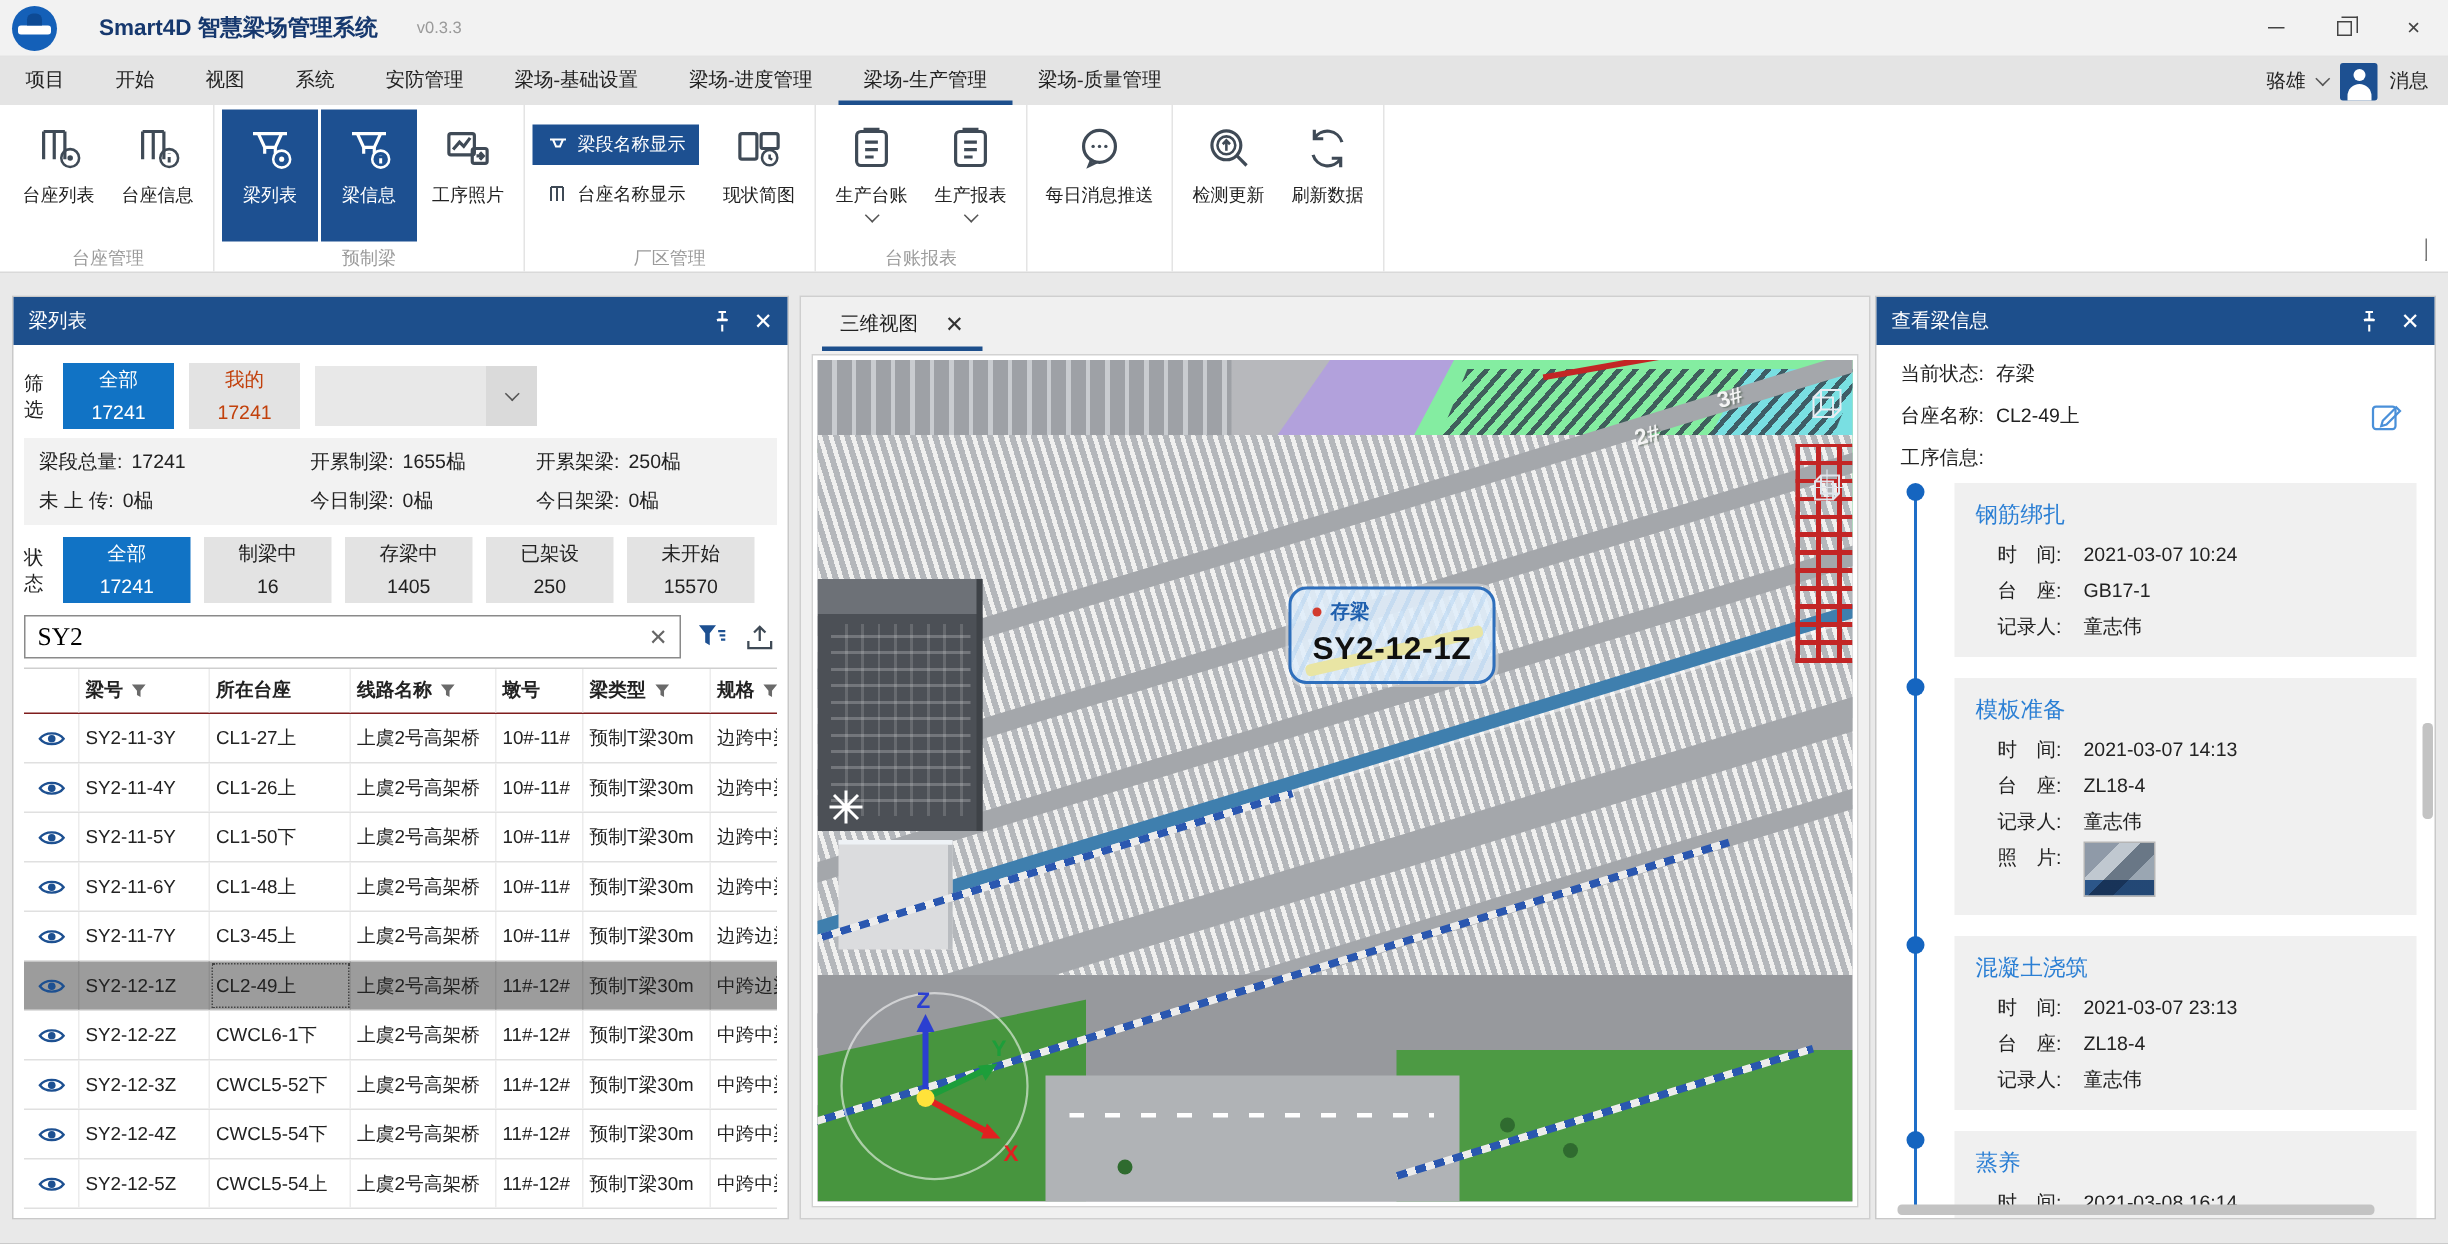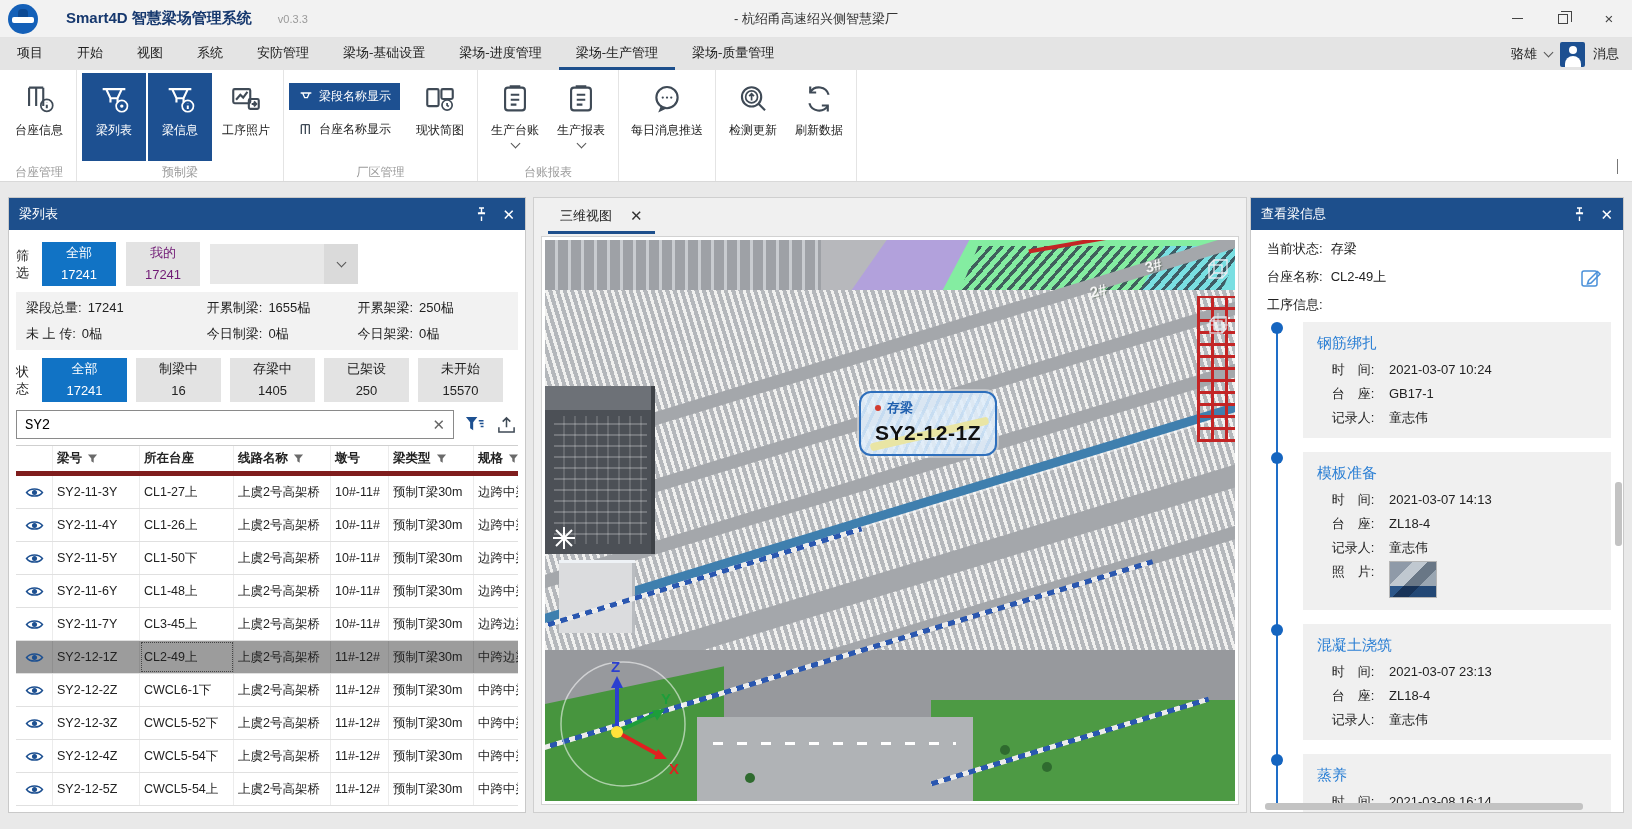--- a/index.html
+++ b/index.html
@@ -59,44 +59,44 @@
   .phead { height:32px; background:#1d4f8c; color:#fff; display:flex; align-items:center; padding:0 10px; font-size:13px; }
   .phead .sp { margin-left:auto; display:flex; align-items:center; gap:14px; }
   .pin-icon svg { width:13px; height:15px; display:block; }
   .x-white { color:#fff; font-size:15px; font-weight:bold; line-height:1; }
 
   
   .left-panel { left:8px; top:14px; width:518px; bottom:16px; }
   .lp-body { padding:6px 7px 0; height:calc(100% - 32px); overflow:hidden; }
   .row-label { width:20px; font-size:13px; line-height:17px; word-break:break-all; color:#222; margin-right:6px; }
   .filter-row, .status-row { display:flex; align-items:center; margin:6px 0; }
-  .cbtn { width:74px; height:44px; background:#e3e3e3; margin-right:10px; text-align:center; font-size:13px; color:#701a75; }
+  .cbtn { width:74px; height:44px; background:#e3e3e3; margin-right:10px; text-align:center; font-size:13px; color:#c2410c; }
   .cbtn .l1 { line-height:22px; }
   .cbtn .l2 { line-height:21px; }
   .cbtn.sel { background:#1173c5; color:#fff; }
   .sbtn { width:85px; height:44px; background:#e3e3e3; margin-right:9px; text-align:center; font-size:13px; }
   .sbtn .l1 { line-height:22px; }
   .sbtn .l2 { line-height:21px; }
   .sbtn.sel { background:#1173c5; color:#fff; }
   .combo { width:148px; height:40px; background:#e8e8e8; display:flex; }
   .combo .cbox { flex:1; }
   .combo .carr { width:34px; background:#dadada; display:flex; align-items:center; justify-content:center; }
   .stats { background:#f2f2f2; padding:7px 10px; display:grid; grid-template-columns:1.2fr 1fr 1fr; row-gap:8px; font-size:13px; margin:4px 0 8px; }
   .stat { white-space:nowrap; }
   .stat .sv { margin-left:6px; }
   .search-row { display:flex; align-items:center; margin:8px 0 6px; gap:8px; }
   .search-box { flex:1; height:29px; border:1px solid #8a8a8a; display:flex; align-items:center; padding:0 8px; background:#fff; }
-  .search-box input { border:none; outline:none; flex:1; font-size:14px; font-family:Liberation Mono, monospace; background:transparent; }
+  .search-box input { border:none; outline:none; flex:1; font-size:17px; font-family:Liberation Serif, serif; background:transparent; }
   .search-clear { color:#666; font-size:15px; }
   .icon-btn { width:24px; height:24px; display:flex; align-items:center; justify-content:center; }
   .icon-btn svg { width:19px; height:19px; }
 
   .tbl { border-top:1px solid #cfcfcf; height:363px; overflow:hidden; font-size:12.5px; }
   .trow, .thead-row { display:grid; grid-template-columns:37px 87px 94px 97px 58px 85px 1fr; align-items:center; border-bottom:1px solid #e0e0e0; height:33px; }
-  .thead-row { font-weight:bold; height:30px; border-bottom:5px solid #7f1d1d; }
+  .thead-row { font-weight:bold; height:30px; border-bottom:1px solid #7f1d1d; }
   .th, .td { padding:0 4px; display:flex; align-items:center; gap:5px; overflow:hidden; white-space:nowrap; height:100%; border-right:1px solid #ececec; }
   .th:last-child,.td:last-child { border-right:none; }
   .td.eye, .th.eye { justify-content:center; }
   .td.eye svg { width:19px; height:13px; }
   .trow.selrow { background:#9c9c9c; }
   .trow.selrow .td { border-right-color:#8f8f8f; }
   .td.focus { outline:1px dotted #444; outline-offset:-2px; }
   .funnel svg { width:11px; height:11px; display:block; }
 
   
@@ -176,21 +176,20 @@
 </style>
 </head>
 <body>
 
 <div class="app">
 
   <div class="titlebar">
     <div class="logo"></div>
     <span class="appname">Smart4D 智慧梁场管理系统</span>
     <span class="appver">v0.3.3</span>
-    <div class="doctitle">- 杭绍甬高速绍兴侧智慧梁厂</div>
     <div class="wbtns">
       <div class="wbtn">
           <div class="wline"></div>
         </div>
       <div class="wbtn">
           <div class="wrestore"></div>
         </div>
       <div class="wbtn">
           <span>×</span>
         </div>
@@ -214,20 +213,30 @@
       <span class="chev"></span>
       <span class="avatar"></span>
       <span style="font-size:13px;">消息</span>
     </div>
   </div>
 
   <div class="ribbon">
 
     <div class="rgroup">
       <div class="rbuttons">
+        <div class="rbtn">
+          <span class="ricon">
+              <svg viewBox="0 0 24 24" fill="none" stroke="currentColor" stroke-width="1.5">
+                <path d="M5 4v13M10 4v13M15 4v13M5 4h10"></path>
+                <circle cx="17.5" cy="16.5" r="4.2" stroke-width="1.2"></circle>
+                <circle cx="17.5" cy="16.5" r="1.3" fill="currentColor" stroke="none"></circle>
+              </svg>
+            </span>
+          <span class="rlabel">台座列表</span>
+        </div>
         <div class="rbtn">
           <span class="ricon">
               <svg viewBox="0 0 24 24" fill="none" stroke="currentColor" stroke-width="1.5">
                 <path d="M5 4v13M10 4v13M15 4v13M5 4h10"></path>
                 <circle cx="17.5" cy="16.5" r="4.2" stroke-width="1.2"></circle>
                 <path d="M17.5 14.4v.2M17.5 16v2.6" stroke-width="1.4"></path>
               </svg>
             </span>
           <span class="rlabel">台座信息</span>
         </div>

